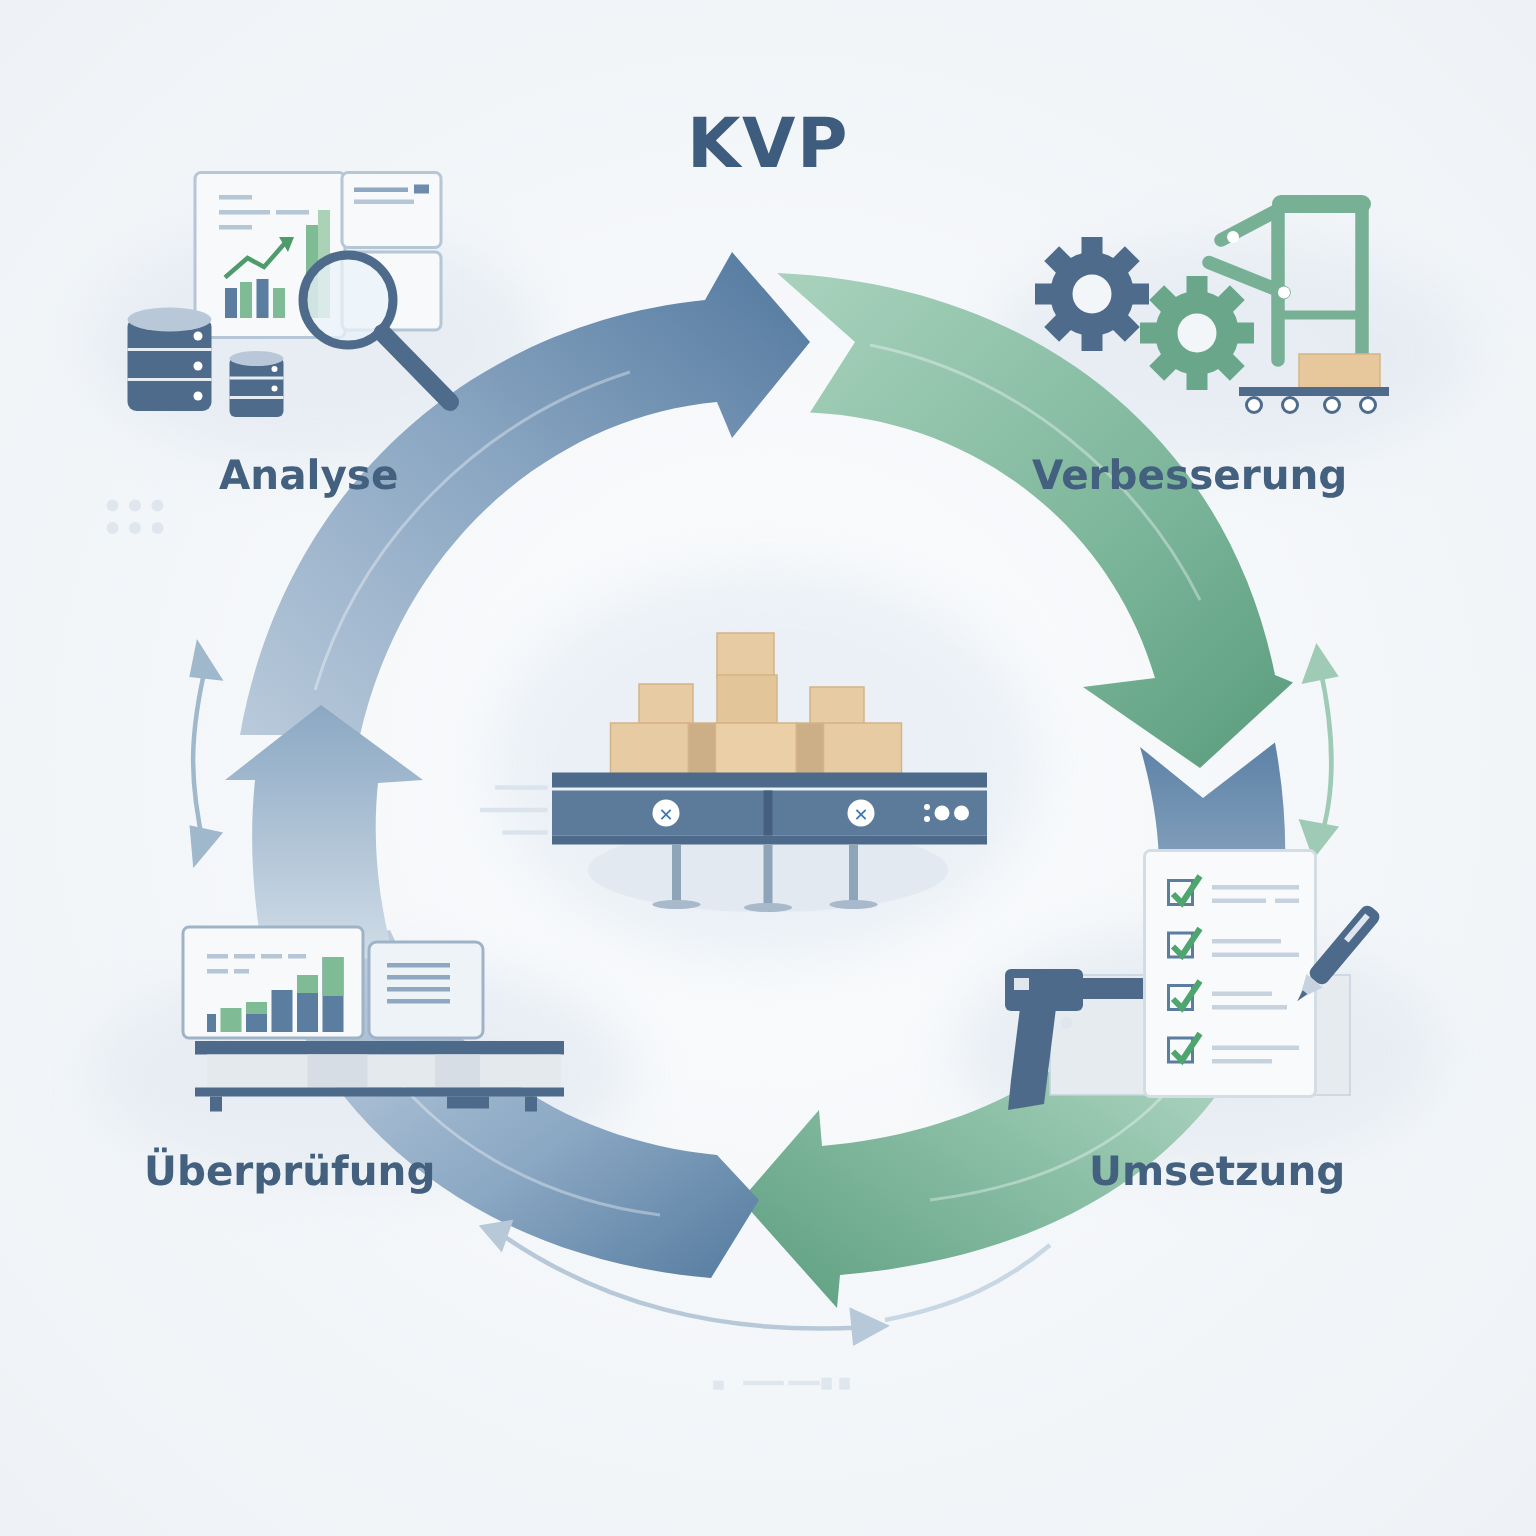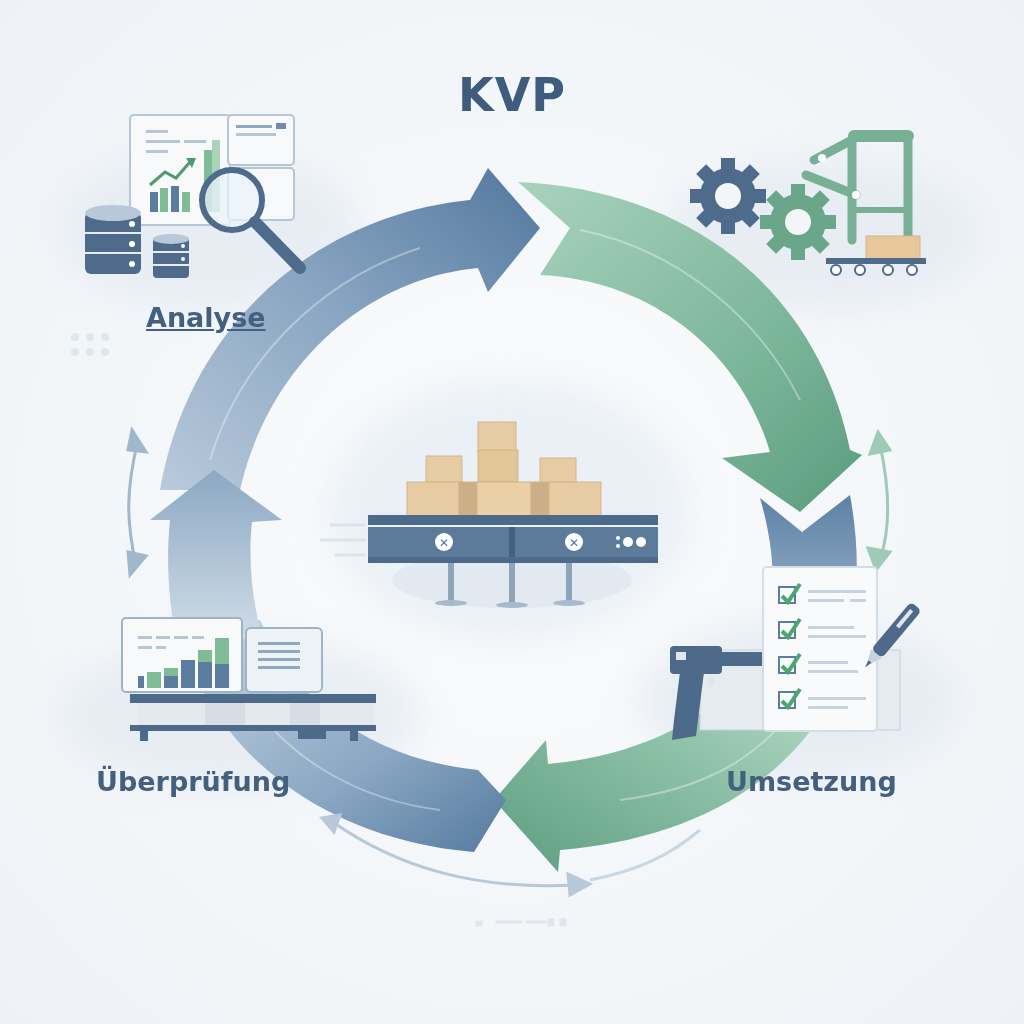--- a/index.html
+++ b/index.html
@@ -11,21 +11,21 @@
   }
   .stage { position: absolute; left: 0; top: 0; width: 1024px; height: 880px; }
   .title {
     position: absolute; top: 68px; left: 0; width: 1024px; text-align: center;
     font-size: 46px; font-weight: bold; color: #3e5d7e; letter-spacing: 1px;
   }
   .label {
     position: absolute; font-size: 27px; font-weight: bold; color: #44607f;
     white-space: nowrap;
   }
-  #lbl-analyse { left: 146px; top: 302px; text-decoration: underline; }
+  #lbl-analyse { left: 146px; top: 302px; }
   #lbl-verb { left: 688px; top: 302px; }
   #lbl-ueber { left: 96px; top: 766px; }
   #lbl-ums { left: 714px; top: 766px; margin-left: 12px; }
   svg.full { position: absolute; left: 0; top: 0; }
   .haze { position: absolute; border-radius: 50%; filter: blur(18px); background: #e3eaf1; opacity: .75; }
 </style>
 </head>
 <body>
 
 <div class="stage">
@@ -330,15 +330,16 @@
     <g fill="#dfe6ed" stroke="#dfe6ed">
       <rect x="476" y="921" width="6" height="5"></rect>
         <rect x="496" y="921" width="26" height="2"></rect>
         <rect x="526" y="921" width="20" height="2"></rect>
       <rect x="548" y="919" width="6" height="7"></rect>
         <rect x="560" y="919" width="6" height="7"></rect>
     </g>
   </svg>
 
   <div class="label" id="lbl-analyse">Analyse</div>
+  <div class="label" id="lbl-verb">Verbesserung</div>
   <div class="label" id="lbl-ums">Umsetzung</div>
   <div class="label" id="lbl-ueber">Überprüfung</div>
 </div>
 
 </body></html>

